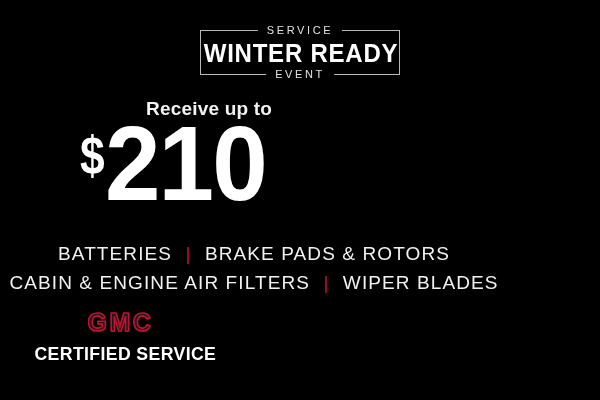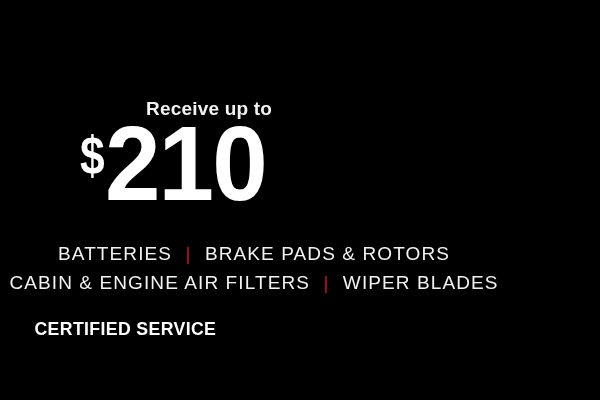--- a/index.html
+++ b/index.html
@@ -199,20 +199,25 @@
     color: #ffffff;
     transform: scaleX(0.94);
     white-space: nowrap;
   }
 </style>
 </head>
 <body>
 
 <div id="ad">
 
+  <div class="badge">
+    <span class="badge-cap top">SERVICE</span>
+    <div class="badge-main">WINTER READY</div>
+    <span class="badge-cap bottom">EVENT</span>
+  </div>
 
   <div class="receive">Receive up to</div>
 
   <div class="price-row">
     <span class="dollar">$</span>
     <span class="amount">210</span>
   </div>
 
 
   <div class="parts">
@@ -222,17 +227,20 @@
       <span>BRAKE PADS &amp; ROTORS</span>
     </div>
     <div class="parts-line">
       <span>CABIN &amp; ENGINE AIR FILTERS</span>
       <span class="sep">|</span>
       <span>WIPER BLADES</span>
     </div>
   </div>
 
   <div class="gmc-lockup">
+    <div>
+      <span class="gmc-logo">GMC</span>
+    </div>
     <div class="gmc-certified">CERTIFIED SERVICE</div>
   </div>
 
 
 </div>
 
 </body></html>

